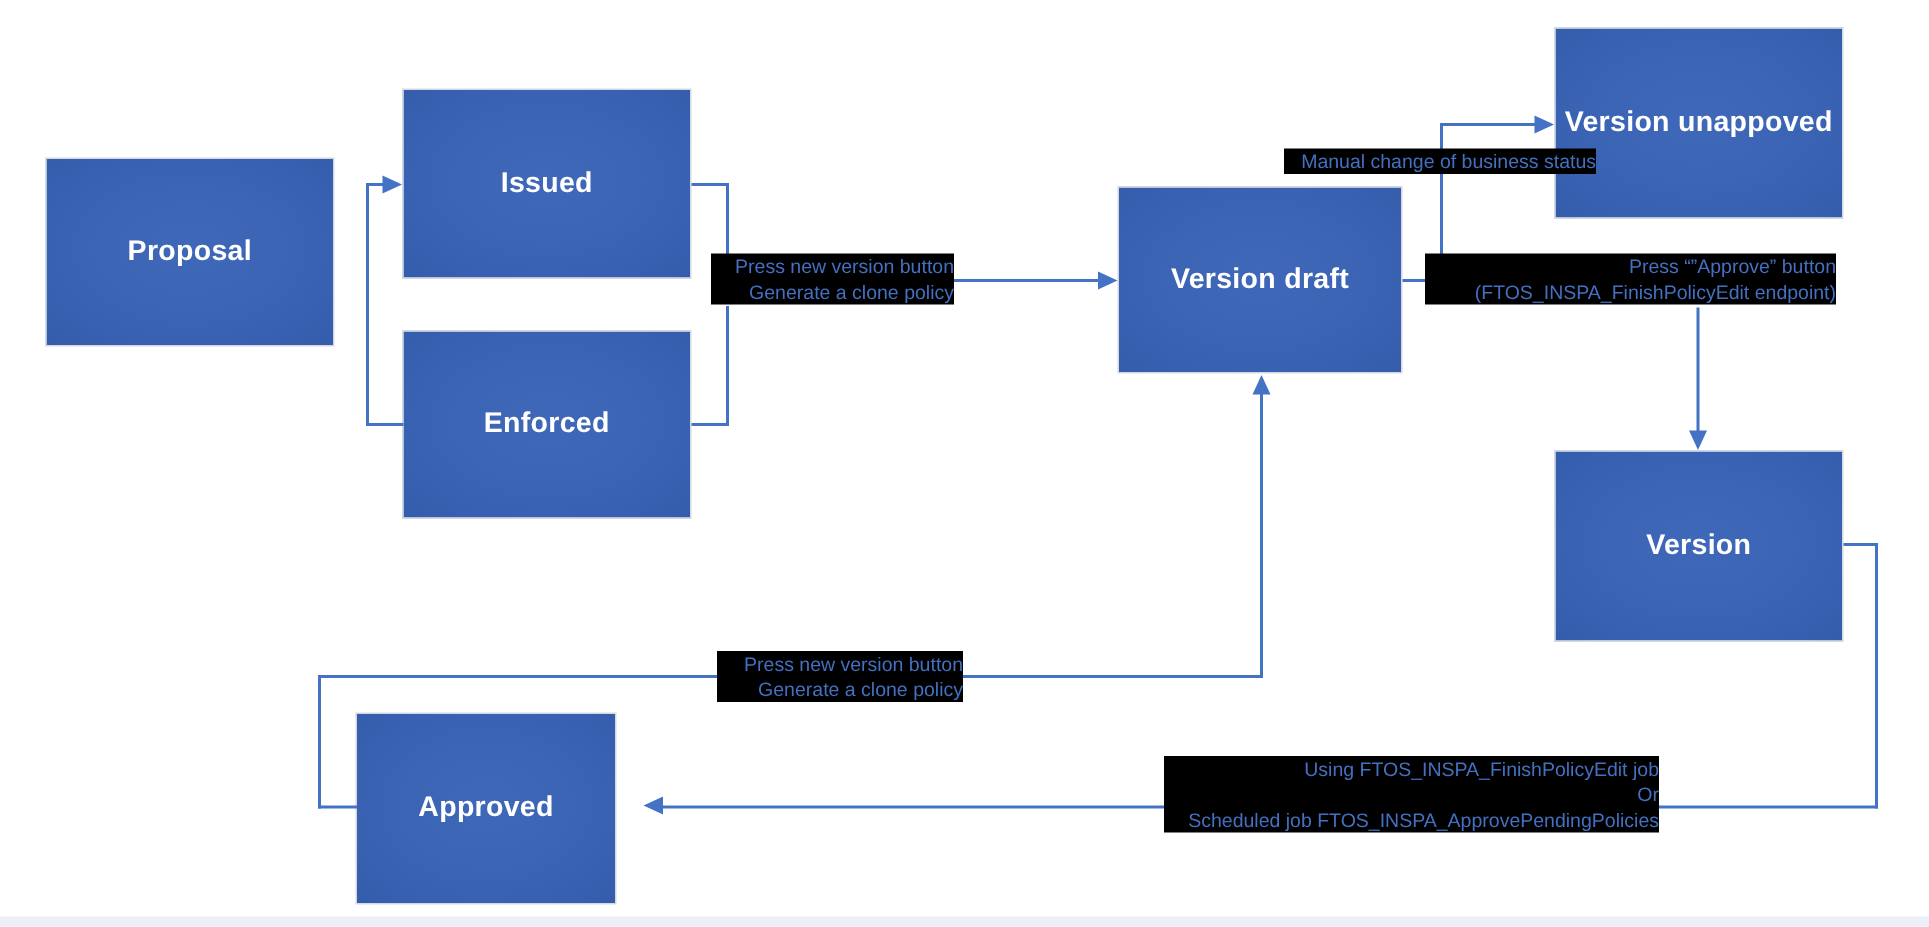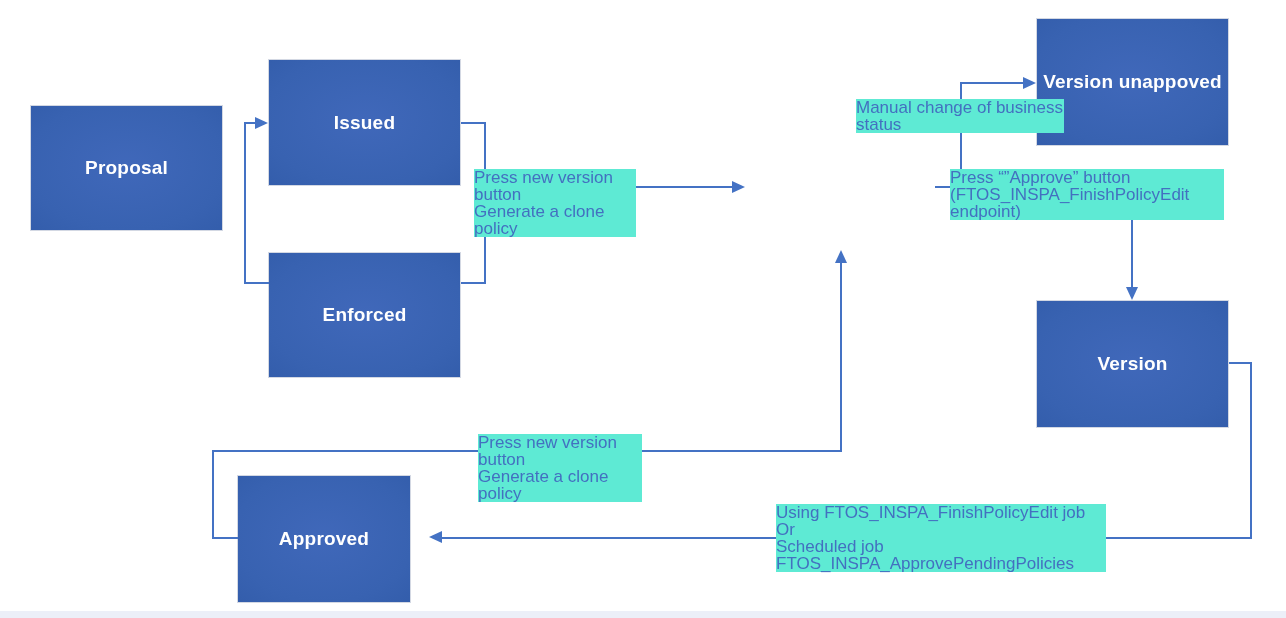--- a/index.html
+++ b/index.html
@@ -43,25 +43,25 @@
   
   .arrow { position: absolute; z-index: 2; width: 0; height: 0; }
   .arrow.right { border-top: 6px solid transparent; border-bottom: 6px solid transparent; border-left: 13px solid var(--connector, #4472c4); }
   .arrow.left  { border-top: 6px solid transparent; border-bottom: 6px solid transparent; border-right: 13px solid var(--connector, #4472c4); }
   .arrow.up    { border-left: 6px solid transparent; border-right: 6px solid transparent; border-bottom: 13px solid var(--connector, #4472c4); }
   .arrow.down  { border-left: 6px solid transparent; border-right: 6px solid transparent; border-top: 13px solid var(--connector, #4472c4); }
   
   .edge-label {
     position: absolute;
     z-index: 3;
-    background: #5eead4;
+    background: #000000;
     color: var(--label-text, #4370c0);
-    font-size: 17px;
+    font-size: 13px;
     line-height: 17px;
-    text-align: left;
+    text-align: right;
   }
   .footer-strip {
     position: absolute;
     z-index: 0;
     left: 0; top: 611px;
     width: 1286px; height: 7px;
     background: var(--footer-strip, #eceff8);
   }
 </style>
 </head>
@@ -70,24 +70,27 @@
 <div class="canvas">
 
   <div class="node" style="left:30px; top:105px; width:193px; height:126px;">
     <span class="node-label">Proposal</span>
   </div>
 
   <div class="node" style="left:268px; top:59px; width:193px; height:127px;">
     <span class="node-label">Issued</span>
   </div>
 
-  <div class="node" style="left:268px; top:220px; width:193px; height:126px;margin-top:32px;">
+  <div class="node" style="left:268px; top:220px; width:193px; height:126px;">
     <span class="node-label">Enforced</span>
   </div>
 
+  <div class="node" style="left:745px; top:124px; width:190px; height:125px;">
+    <span class="node-label">Version draft</span>
+  </div>
 
   <div class="node" style="left:1036px; top:18px; width:193px; height:128px;">
     <span class="node-label">Version unappoved</span>
   </div>
 
   <div class="node" style="left:1036px; top:300px; width:193px; height:128px;">
     <span class="node-label">Version</span>
   </div>
 
   <div class="node" style="left:237px; top:475px; width:174px; height:128px;">

